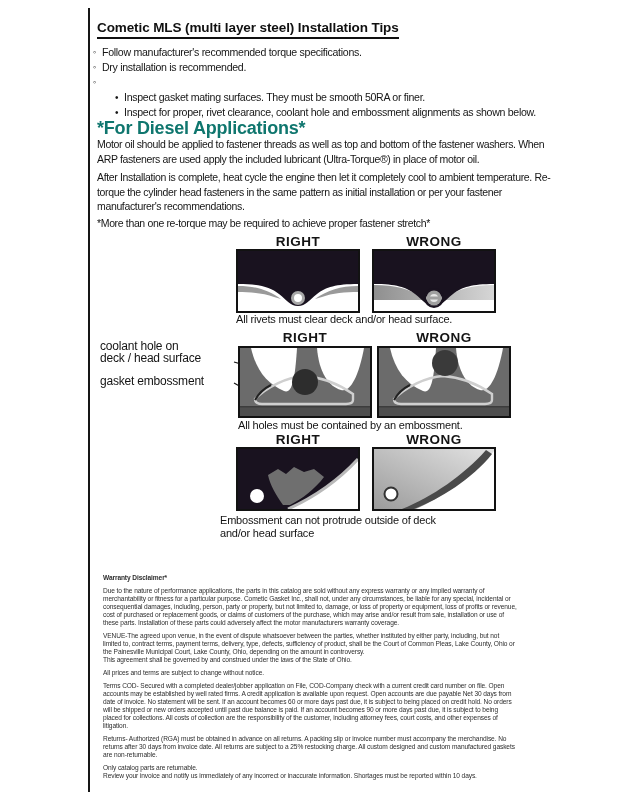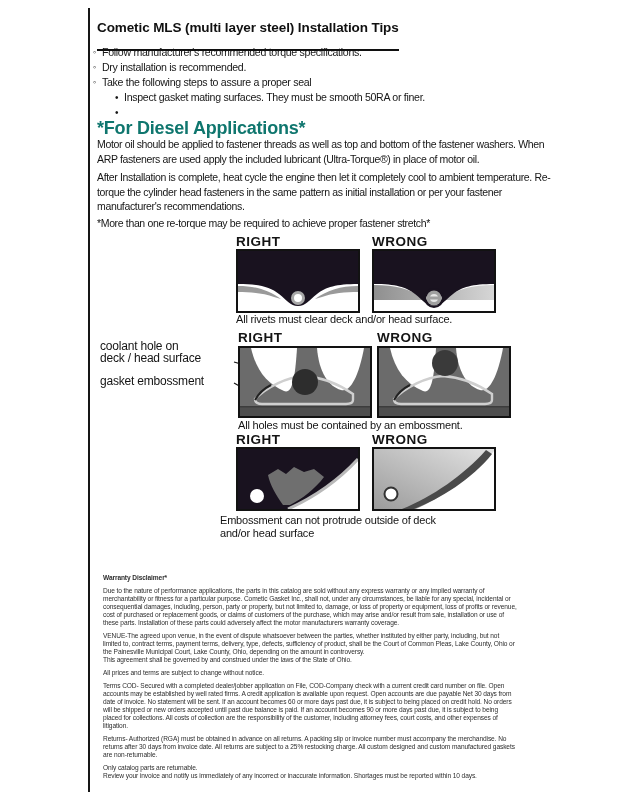--- a/index.html
+++ b/index.html
@@ -5,33 +5,33 @@
   html,body{margin:0;padding:0;}
   body{
     width:618px;height:800px;background:#ffffff;position:relative;overflow:hidden;
     font-family:"Liberation Sans", sans-serif;color:#1b1b1b;
     -webkit-font-smoothing:antialiased;
   }
   .abs{position:absolute;}
   .rule-left{left:88px;top:8px;width:2px;height:784px;background:#161616;}
   .title{
     left:97px;top:20px;font-size:13.5px;font-weight:bold;color:#101010;
-    border-bottom:2px solid #101010;padding-bottom:14px;letter-spacing:-.1px;
+    border-bottom:2px solid #101010;padding-bottom:2px;letter-spacing:-.1px;
   }
   .bullets{left:93px;top:45px;width:462px;font-size:10.6px;line-height:15px;letter-spacing:-.3px;color:#161616;}
   .b1{display:flex;align-items:flex-start;}
   .b1 .glyph{width:9px;font-size:9px;line-height:15px;color:#161616;}
   .b2{display:flex;align-items:flex-start;padding-left:22px;}
   .b2 .glyph{width:9px;font-size:10px;line-height:15px;color:#161616;}
   .h2{left:97px;top:118px;font-size:18px;font-weight:bold;color:#0f766e;letter-spacing:-.2px;}
   .para{left:97px;width:456px;font-size:10.5px;line-height:14.5px;letter-spacing:-.35px;color:#161616;white-space:pre-line;}
   .p1{top:137px;}
   .p2{top:170px;}
   .pnote{top:216px;}
-  .dg-head{font-size:13.5px;font-weight:600;letter-spacing:.5px;color:#141414;text-align:left;}
+  .dg-head{font-size:13.5px;font-weight:600;letter-spacing:.5px;color:#141414;text-align:center;}
   .dg-box{border:2px solid #121212;background:#fff;overflow:hidden;}
   .dg-box svg{display:block;}
   .caption{font-size:11px;letter-spacing:-.2px;color:#141414;white-space:pre-line;}
   .ann{font-size:12px;letter-spacing:-.2px;color:#141414;text-align:left;line-height:11.5px;white-space:pre-line;}
   .disc{left:103px;top:574px;width:414px;font-size:6.6px;line-height:8px;letter-spacing:-.1px;color:#2e2e2e;}
   .disc .dh{font-weight:bold;margin:0 0 5px 0;}
   .disc p{margin:0 0 5px 0;white-space:pre-line;}
   .pagecode{left:388px;top:776px;font-size:14px;letter-spacing:.3px;color:#b91c1c;margin-top:44px;}
 </style>
 </head>
@@ -45,28 +45,28 @@
   <div class="b1">
     <span class="glyph">◦</span>
     <span>Follow manufacturer's recommended torque specifications.</span>
   </div>
   <div class="b1">
     <span class="glyph">◦</span>
     <span>Dry installation is recommended.</span>
   </div>
   <div class="b1">
     <span class="glyph">◦</span>
-    <span>Take the following steps to assure a proper seal</span>
   </div>
   <div class="b2">
     <span class="glyph">•</span>
     <span>Inspect gasket mating surfaces.  They must be smooth 50RA or finer.</span>
   </div>
   <div class="b2">
     <span class="glyph">•</span>
+    <span>Inspect for proper, rivet clearance, coolant hole and embossment alignments as shown below.</span>
   </div>
 </div>
 
 <div class="abs h2">*For Diesel Applications*</div>
 <div class="abs para p1">Motor oil should be applied to fastener threads as well as top and bottom of the fastener washers. When ARP fasteners are used apply the included lubricant (Ultra-Torque®) in place of motor oil.</div>
 <div class="abs para p2">After Installation is complete, heat cycle the engine then let it completely cool to ambient temperature. Re-torque the cylinder head fasteners in the same pattern as initial installation or per your fastener manufacturer's recommendations.</div>
 <div class="abs para pnote">*More than one re-torque may be required to achieve proper fastener stretch*</div>
 
 <div class="abs dg-head" style="left:236px;top:234px;width:124px;">RIGHT</div>
 <div class="abs dg-head" style="left:372px;top:234px;width:124px;">WRONG</div>

